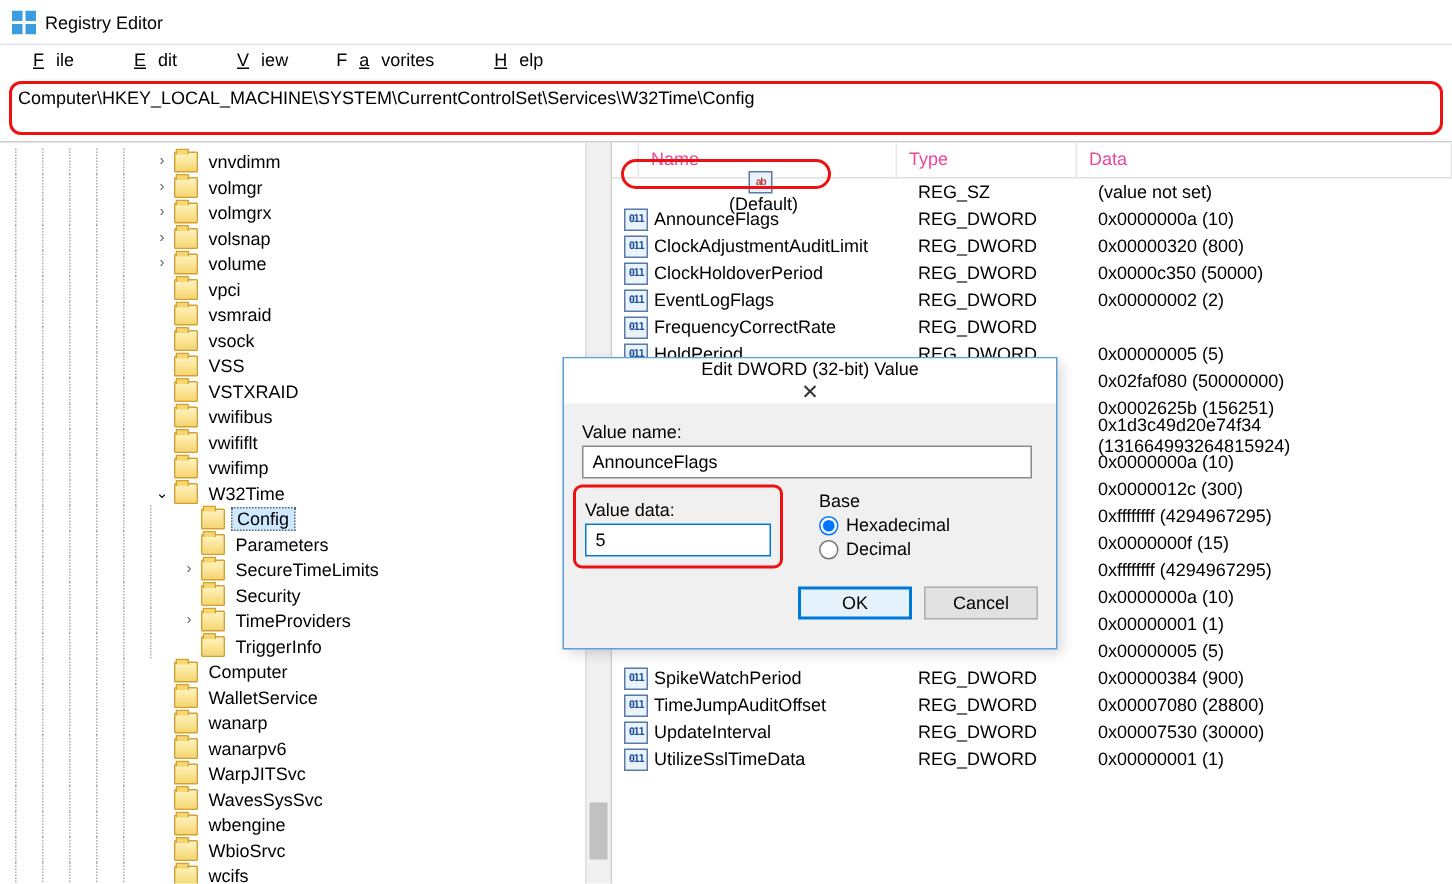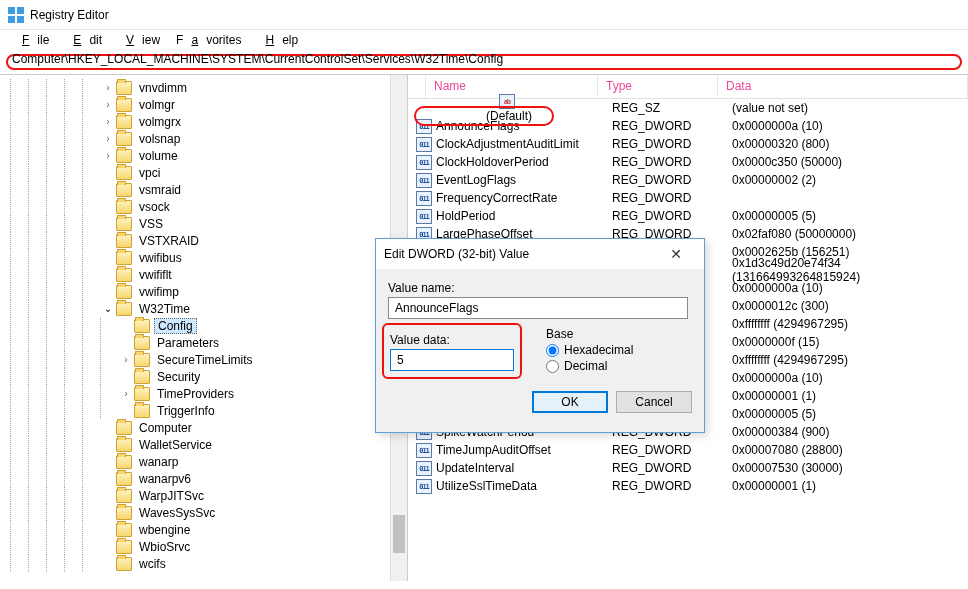--- a/index.html
+++ b/index.html
@@ -25,36 +25,36 @@
       width: 16px; height: 16px;
       margin-right: 6px;
       display: inline-block;
     }
     .app-icon svg { width: 16px; height: 16px; }
     .menubar {
       height: 20px;
       display: flex;
       align-items: center;
       padding: 0 6px;
-      gap: 0;
+      gap: 16px;
       background: #fff;
     }
     .menubar span {
       padding: 2px 8px;
       cursor: default;
     }
     .menubar .ul { text-decoration: underline; text-underline-offset: 1px; }
     .addressbar {
       margin: 4px 6px;
       border: 2px solid #e11;
       border-radius: 8px;
       padding: 2px 4px;
       display: flex;
-      align-items: flex-end;
-      height: 16px;
+      align-items: flex-start;
+      height: 36px;
     }
     .addressbar .path {
       flex: 1;
       white-space: nowrap;
       overflow: hidden;
     }
     .content {
       display: flex;
       height: calc(589px - 30px - 20px - 32px);
       border-top: 1px solid #ccc;
@@ -198,20 +198,21 @@
       box-shadow: 3px 3px 8px rgba(0,0,0,0.15);
       z-index: 20;
     }
     .dlg-title {
       height: 30px;
       background: #fff;
       display: flex;
       align-items: center;
       padding: 0 8px;
       justify-content: space-between;
+      flex-direction: column;
     }
     .dlg-close {
       font-size: 14px;
       width: 40px;
       text-align: center;
       color: #333;
     }
     .dlg-body {
       padding: 8px 12px;
     }

